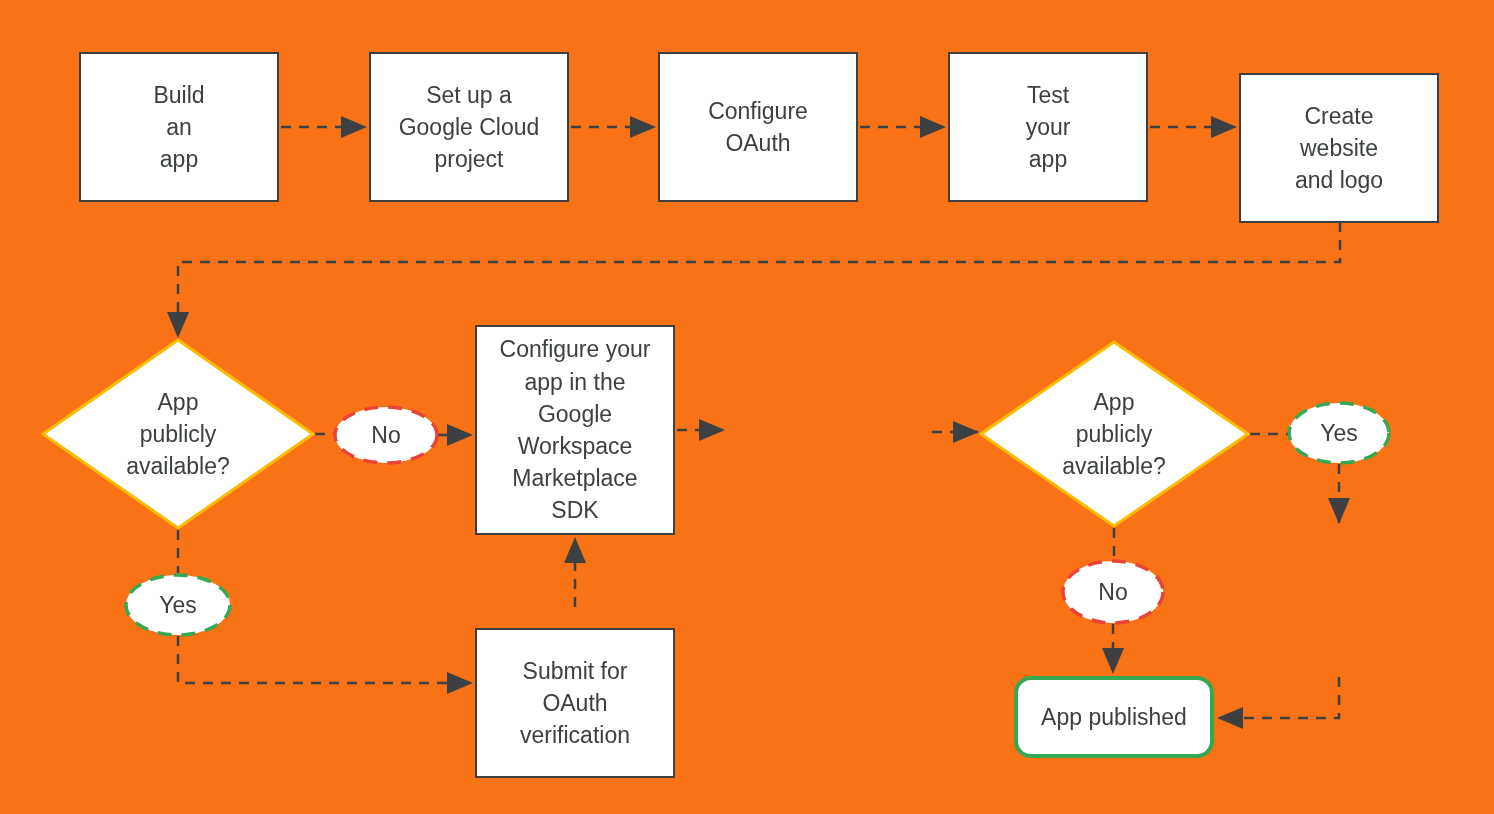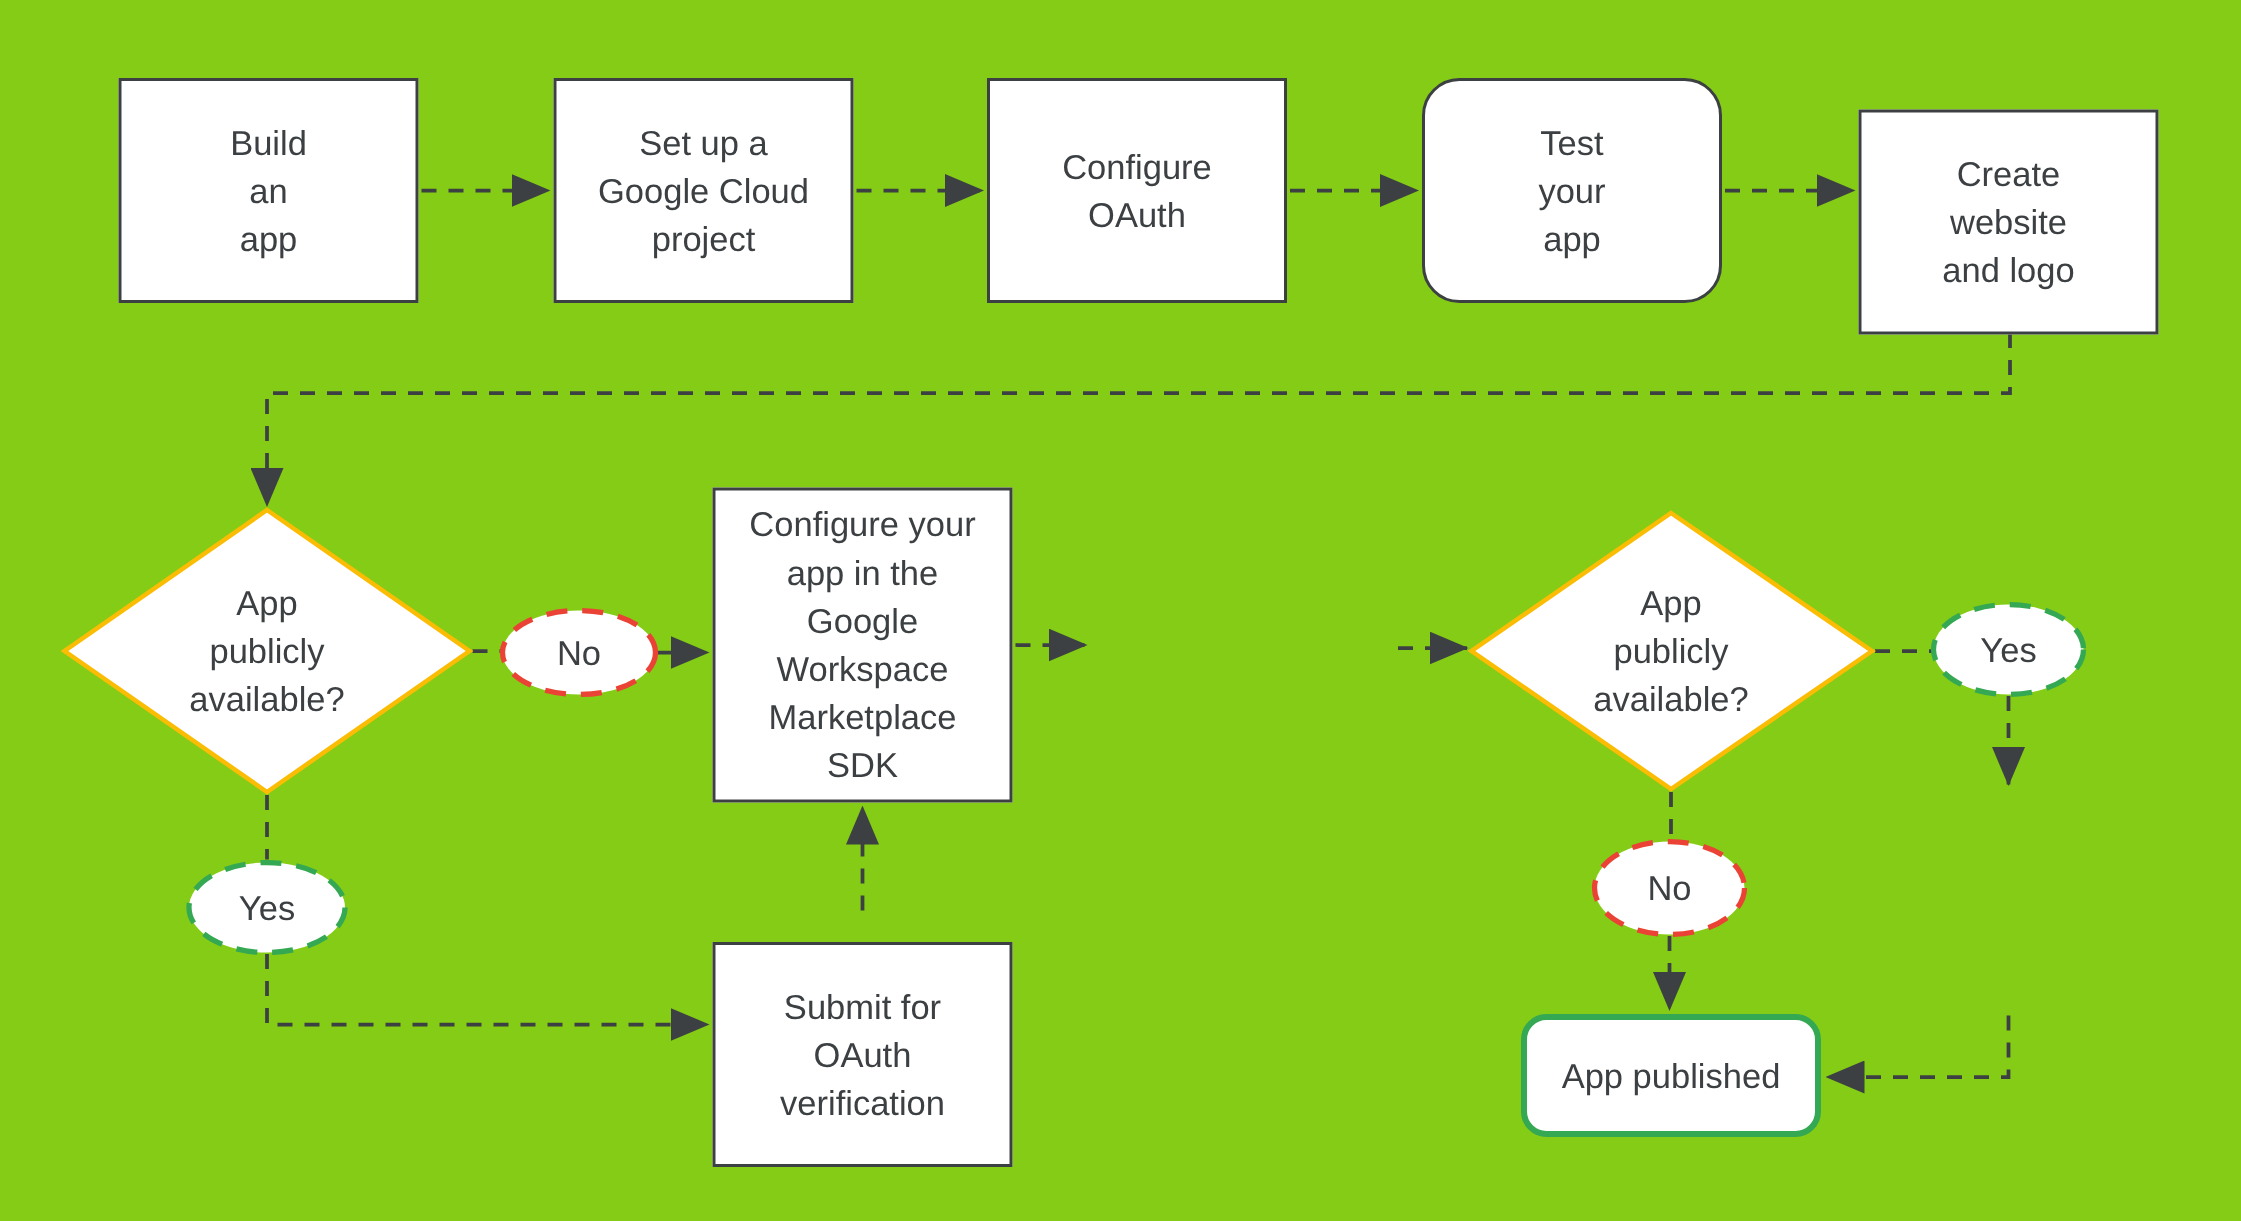--- a/index.html
+++ b/index.html
@@ -5,21 +5,21 @@
   html, body {
     margin: 0;
     padding: 0;
     background: #ffffff;
     font-family: "Liberation Sans", "DejaVu Sans", sans-serif;
   }
   .canvas {
     position: relative;
     width: 1494px;
     height: 814px;
-    background: #84cc16;
+    background: #f97316;
     overflow: hidden;
     color: #3c4043;
   }
   .connector-layer {
     position: absolute;
     left: 0;
     top: 0;
     width: 1494px;
     height: 814px;
   }
@@ -70,21 +70,21 @@
     font-size: 23px;
     line-height: 1.4;
     color: #3c4043;
     pointer-events: none;
   }
 
   
   .b-build   { left:  79px; top: 52px; width: 200px; height: 150px; }
   .b-cloud   { left: 369px; top: 52px; width: 200px; height: 150px; text-align: center; }
   .b-oauth   { left: 658px; top: 52px; width: 200px; height: 150px; }
-  .b-test    { left: 948px; top: 52px; width: 200px; height: 150px; border-radius: 25px; }
+  .b-test    { left: 948px; top: 52px; width: 200px; height: 150px; }
   .b-website { left:1239px; top: 52px; width: 200px; height: 150px; margin-top: 21px; }
 
   
   .b-sdk         { left: 475px; top: 325px; width: 200px; height: 210px; }
   .b-listing     { left: 727px; top: 358px; width: 203px; height: 148px; }
   .b-oauthverify { left: 475px; top: 608px; width: 200px; height: 150px; margin-top: 20px; }
   .b-review      { left:1240px; top: 526px; width: 199px; height: 150px; }
   .b-published   { left:1014px; top: 676px; width: 200px; height:  82px; border-radius: 17px; }
 
   

